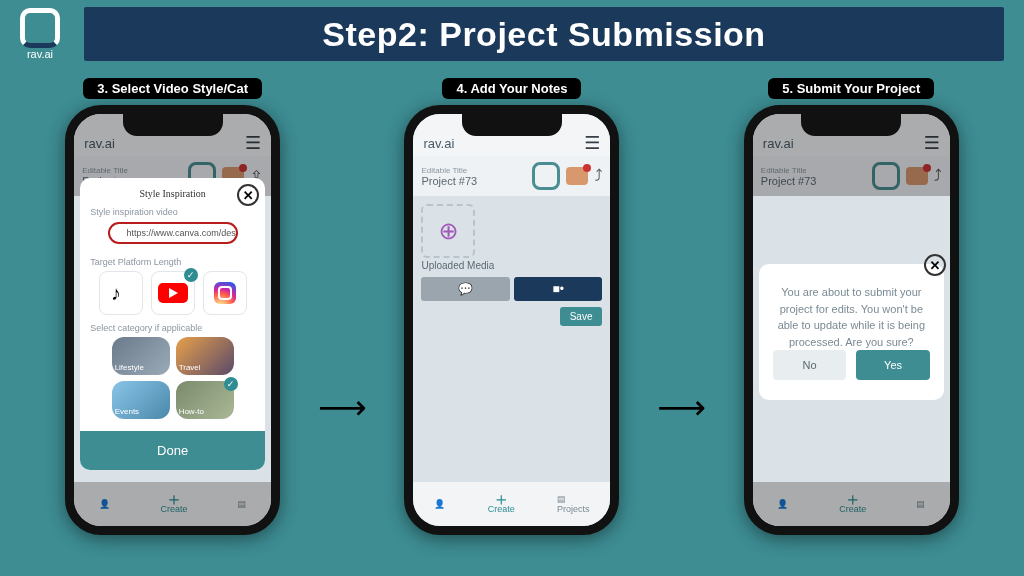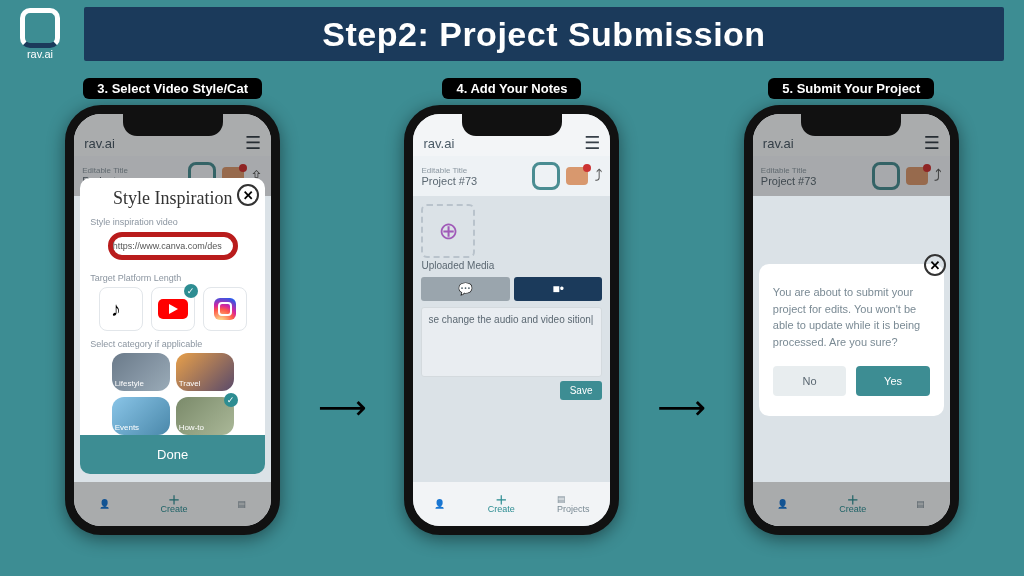--- a/index.html
+++ b/index.html
@@ -21,24 +21,24 @@
 .ham{font-size:18px;color:#374049}
 .projrow{background:#eef2f5;display:flex;align-items:center;padding:6px 8px;font-size:11px;color:#5b6872;gap:6px}
 .plogo{width:28px;height:28px;border:3px solid #4a8d92;border-radius:8px;}
 .chat{width:22px;height:18px;background:#d8986e;border-radius:4px;position:relative}
 .chat::after{content:"";position:absolute;width:8px;height:8px;background:#c33;border-radius:50%;top:-3px;right:-3px}
 .share{font-size:16px;color:#555}
 .ptxt{flex:1}
 .ptxt small{display:block;font-size:8px;color:#8a96a0}
 
 .modal{position:absolute;top:64px;left:6px;right:6px;bottom:56px;background:#fff;border-radius:10px;z-index:20;padding:10px 10px 0;display:flex;flex-direction:column}
-.modal h3{text-align:center;font-size:18px;color:#333;font-weight:500;font-family:"Georgia",serif}
+.modal h3{text-align:center;font-size:10px;color:#333;font-weight:500;font-family:"Georgia",serif}
 .xbtn{position:absolute;top:6px;right:6px;width:22px;height:22px;border:2px solid #333;border-radius:50%;display:flex;align-items:center;justify-content:center;font-size:13px;font-weight:bold;cursor:pointer}
 .mlabel{font-size:9px;color:#8b95a0;margin-top:8px}
-.urlpill{margin:5px auto;border:5px solid #b91c1c;border-radius:14px;padding:4px 0;font-size:9px;color:#555;width:130px;text-align:left}
+.urlpill{margin:5px auto;border:2px solid #b91c1c;border-radius:14px;padding:4px 0;font-size:9px;color:#555;width:130px;text-align:right}
 .plats{display:flex;gap:8px;margin-top:4px;justify-content:center}
 .plat{width:44px;height:44px;background:#fff;border:1px solid #e2e6ea;border-radius:8px;display:flex;align-items:center;justify-content:center;position:relative}
 .plat.sel::after{content:"✓";position:absolute;top:-4px;right:-4px;width:14px;height:14px;background:#2d8d92;color:#fff;border-radius:50%;font-size:9px;display:flex;align-items:center;justify-content:center}
 .cats{display:flex;flex-wrap:wrap;gap:6px;justify-content:center;margin-top:4px}
 .cat{width:58px;height:38px;background:linear-gradient(135deg,#6a7a8a,#9aabb8);border-radius:12px;position:relative;color:#fff;font-size:8px;display:flex;align-items:flex-end;padding:3px}
 .cat.c2{background:linear-gradient(135deg,#e8a04a,#5a4a6a)}
 .cat.c3{background:linear-gradient(135deg,#8ac5e8,#4a88aa)}
 .cat.c4{background:linear-gradient(135deg,#7a8a6a,#aab898);}
 .cat.sel::after{content:"✓";position:absolute;top:-4px;right:-4px;width:14px;height:14px;background:#2d8d92;color:#fff;border-radius:50%;font-size:9px;display:flex;align-items:center;justify-content:center}
 .donebar{margin-top:auto;background:#3d8d93;color:#fff;text-align:center;padding:12px;font-size:13px;margin-left:-10px;margin-right:-10px;border-radius:0 0 10px 10px}
@@ -50,22 +50,22 @@
 .upl-thumb{width:54px;height:54px;border:2px dashed #b9c3cc;border-radius:6px;display:flex;align-items:center;justify-content:center;color:#a05ab8;font-size:24px;margin-bottom:2px}
 .upl-lab{font-size:10px;color:#5b6872;margin-bottom:6px}
 .tabrow{display:flex;gap:4px;margin-bottom:6px}
 .tab{flex:1;height:24px;border-radius:3px;display:flex;align-items:center;justify-content:center;color:#fff;font-size:12px}
 .tab.gray{background:#9aa5ad}
 .tab.navy{background:#1b3a5b}
 .notes{background:#e9edf1;border:1px solid #d4dade;border-radius:3px;font-size:10px;color:#5b6872;padding:6px;height:70px;margin-bottom:4px}
 .savebtn{align-self:flex-end;background:#3d8d93;color:#fff;font-size:10px;padding:4px 10px;border-radius:3px}
 
 .confirm{position:absolute;top:150px;left:6px;right:6px;background:#fff;border-radius:10px;padding:20px 14px;z-index:20}
-.confirm p{font-size:11px;color:#7a8a94;line-height:1.5}
-.confbtns{display:flex;gap:10px;margin-top:16px;justify-content:center}
+.confirm p{font-size:11px;color:#7a8a94;text-align:center;line-height:1.5}
+.confbtns{display:flex;gap:10px;justify-content:center}
 .cbtn{flex:1;padding:9px 0;border-radius:4px;font-size:11px;text-align:center;color:#5b6872}
 .cbtn.no{background:#e8edef}
 .cbtn.yes{background:#3d8d93;color:#fff}
 .tiktok{width:20px;height:22px;position:relative}
 .tiktok::before{content:"♪";font-size:20px;color:#000}
 .yt{width:30px;height:20px;background:#ff0000;border-radius:5px;position:relative}
 .yt::after{content:"";position:absolute;left:11px;top:5px;border-left:9px solid #fff;border-top:5px solid transparent;border-bottom:5px solid transparent}
 .ig{width:22px;height:22px;border-radius:6px;background:radial-gradient(circle at 30% 110%,#fdf497 0%,#fd5949 45%,#d6249f 60%,#285AEB 90%);position:relative}
 .ig::after{content:"";position:absolute;inset:4px;border:2px solid #fff;border-radius:4px}
 </style>
@@ -153,21 +153,20 @@
           <div class="chat"></div>
           <span class="share">⤴</span>
         </div>
         <div class="upl-area">
           <div class="upl-thumb">⊕</div>
           <div class="upl-lab">Uploaded Media</div>
           <div class="tabrow">
             <div class="tab gray">💬</div>
             <div class="tab navy">■•</div>
           </div>
-          <div class="notes">se change the audio and video sition|</div>
           <div class="savebtn">Save</div>
         </div>
         <div class="bottomnav">
           <div>👤</div>
           <div class="create">＋<div>Create</div></div>
           <div>▤<div>Projects</div></div>
         </div>
       </div>
     </div>
   </div>

